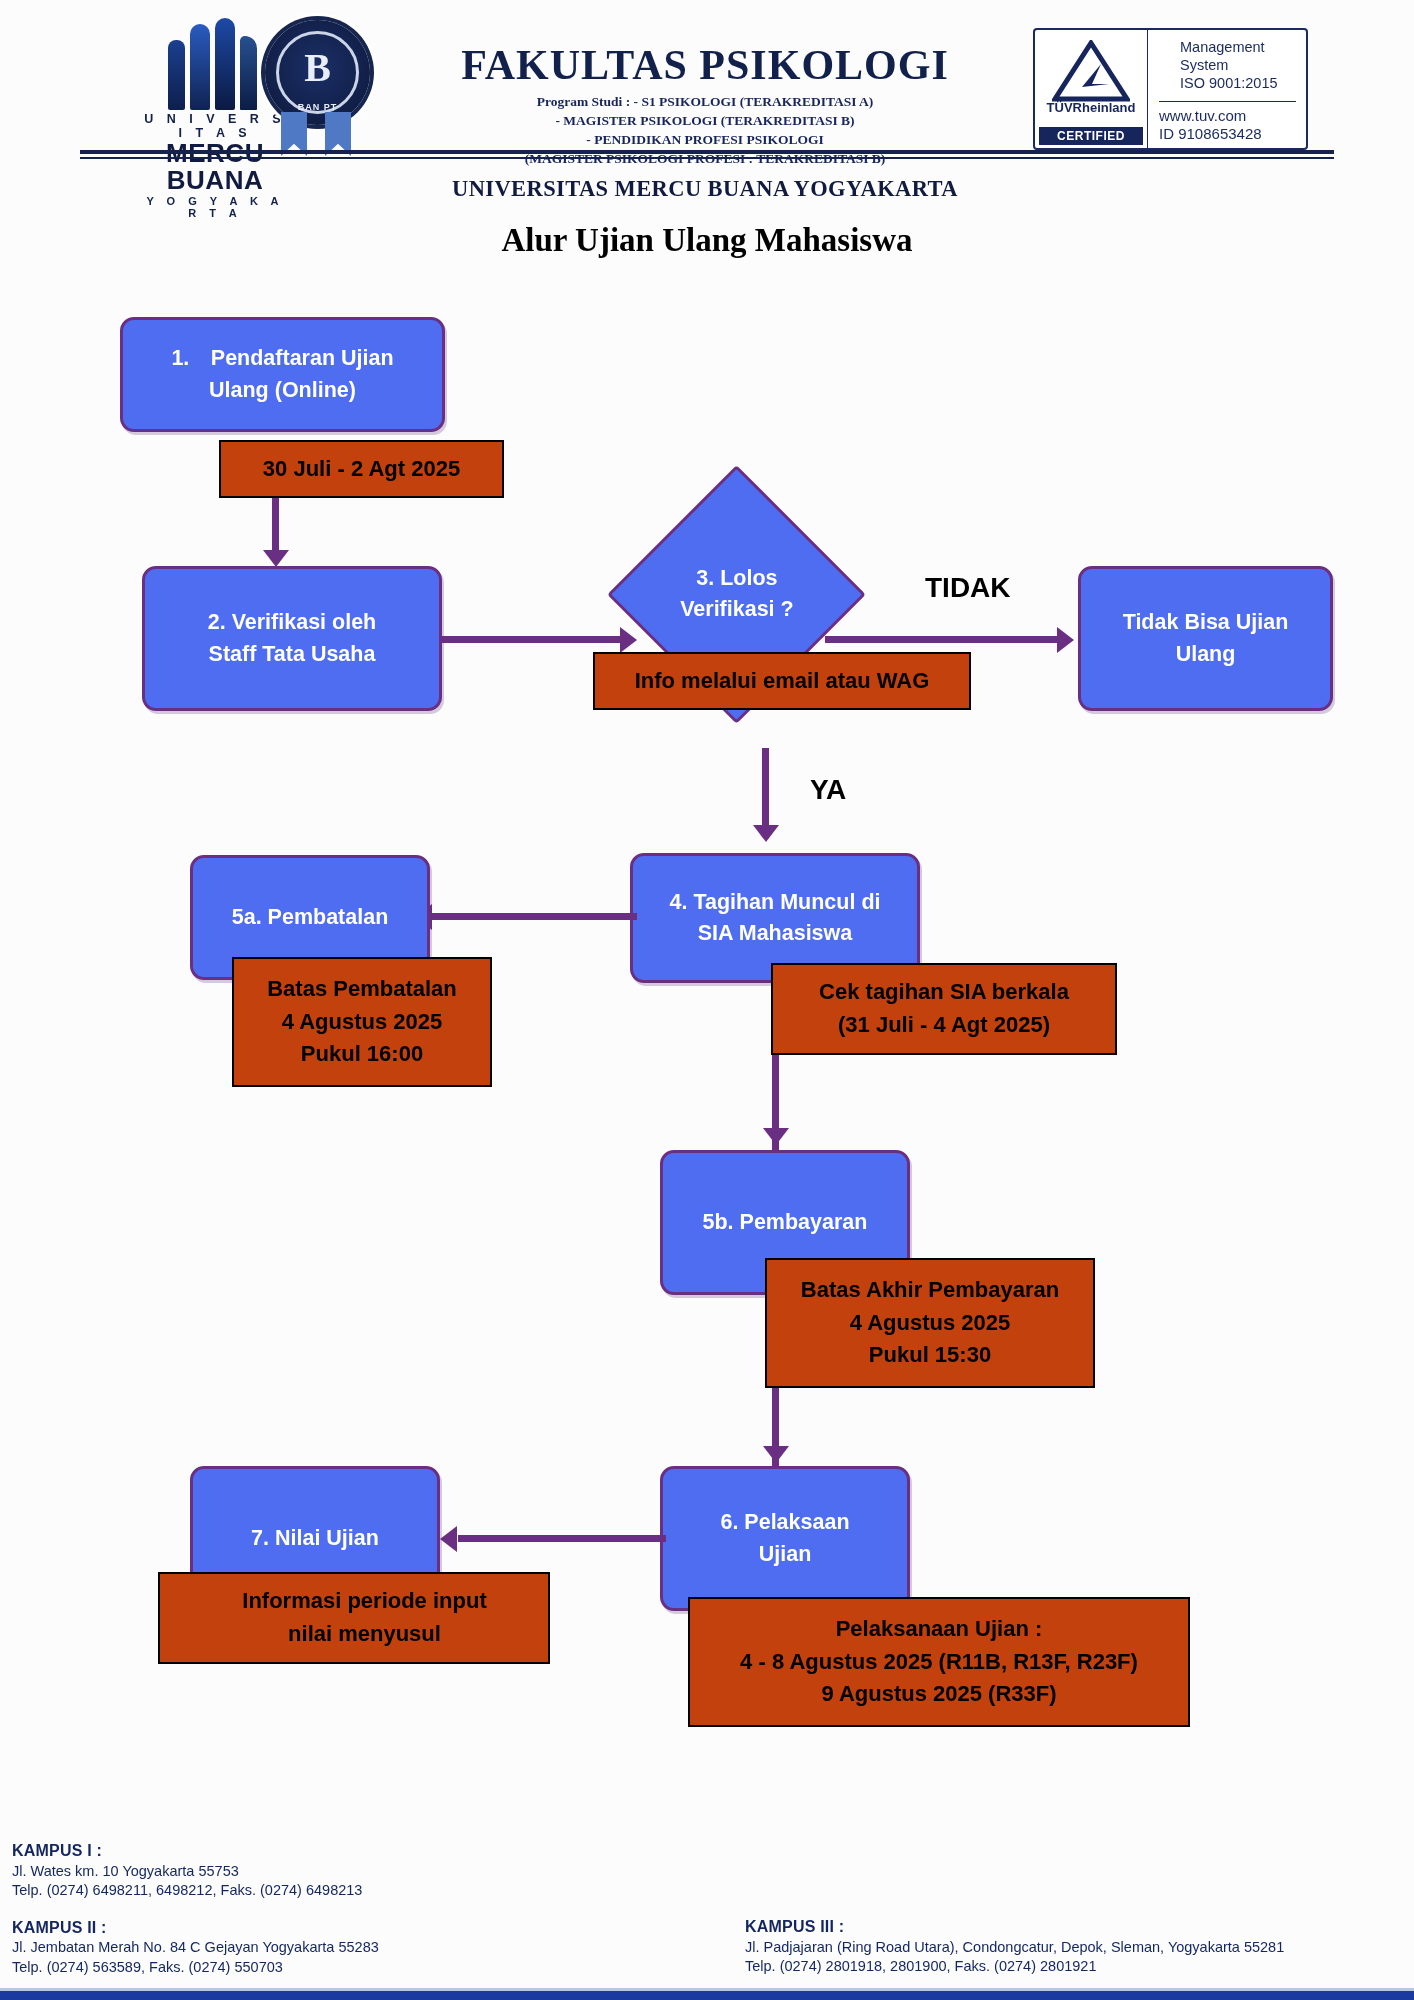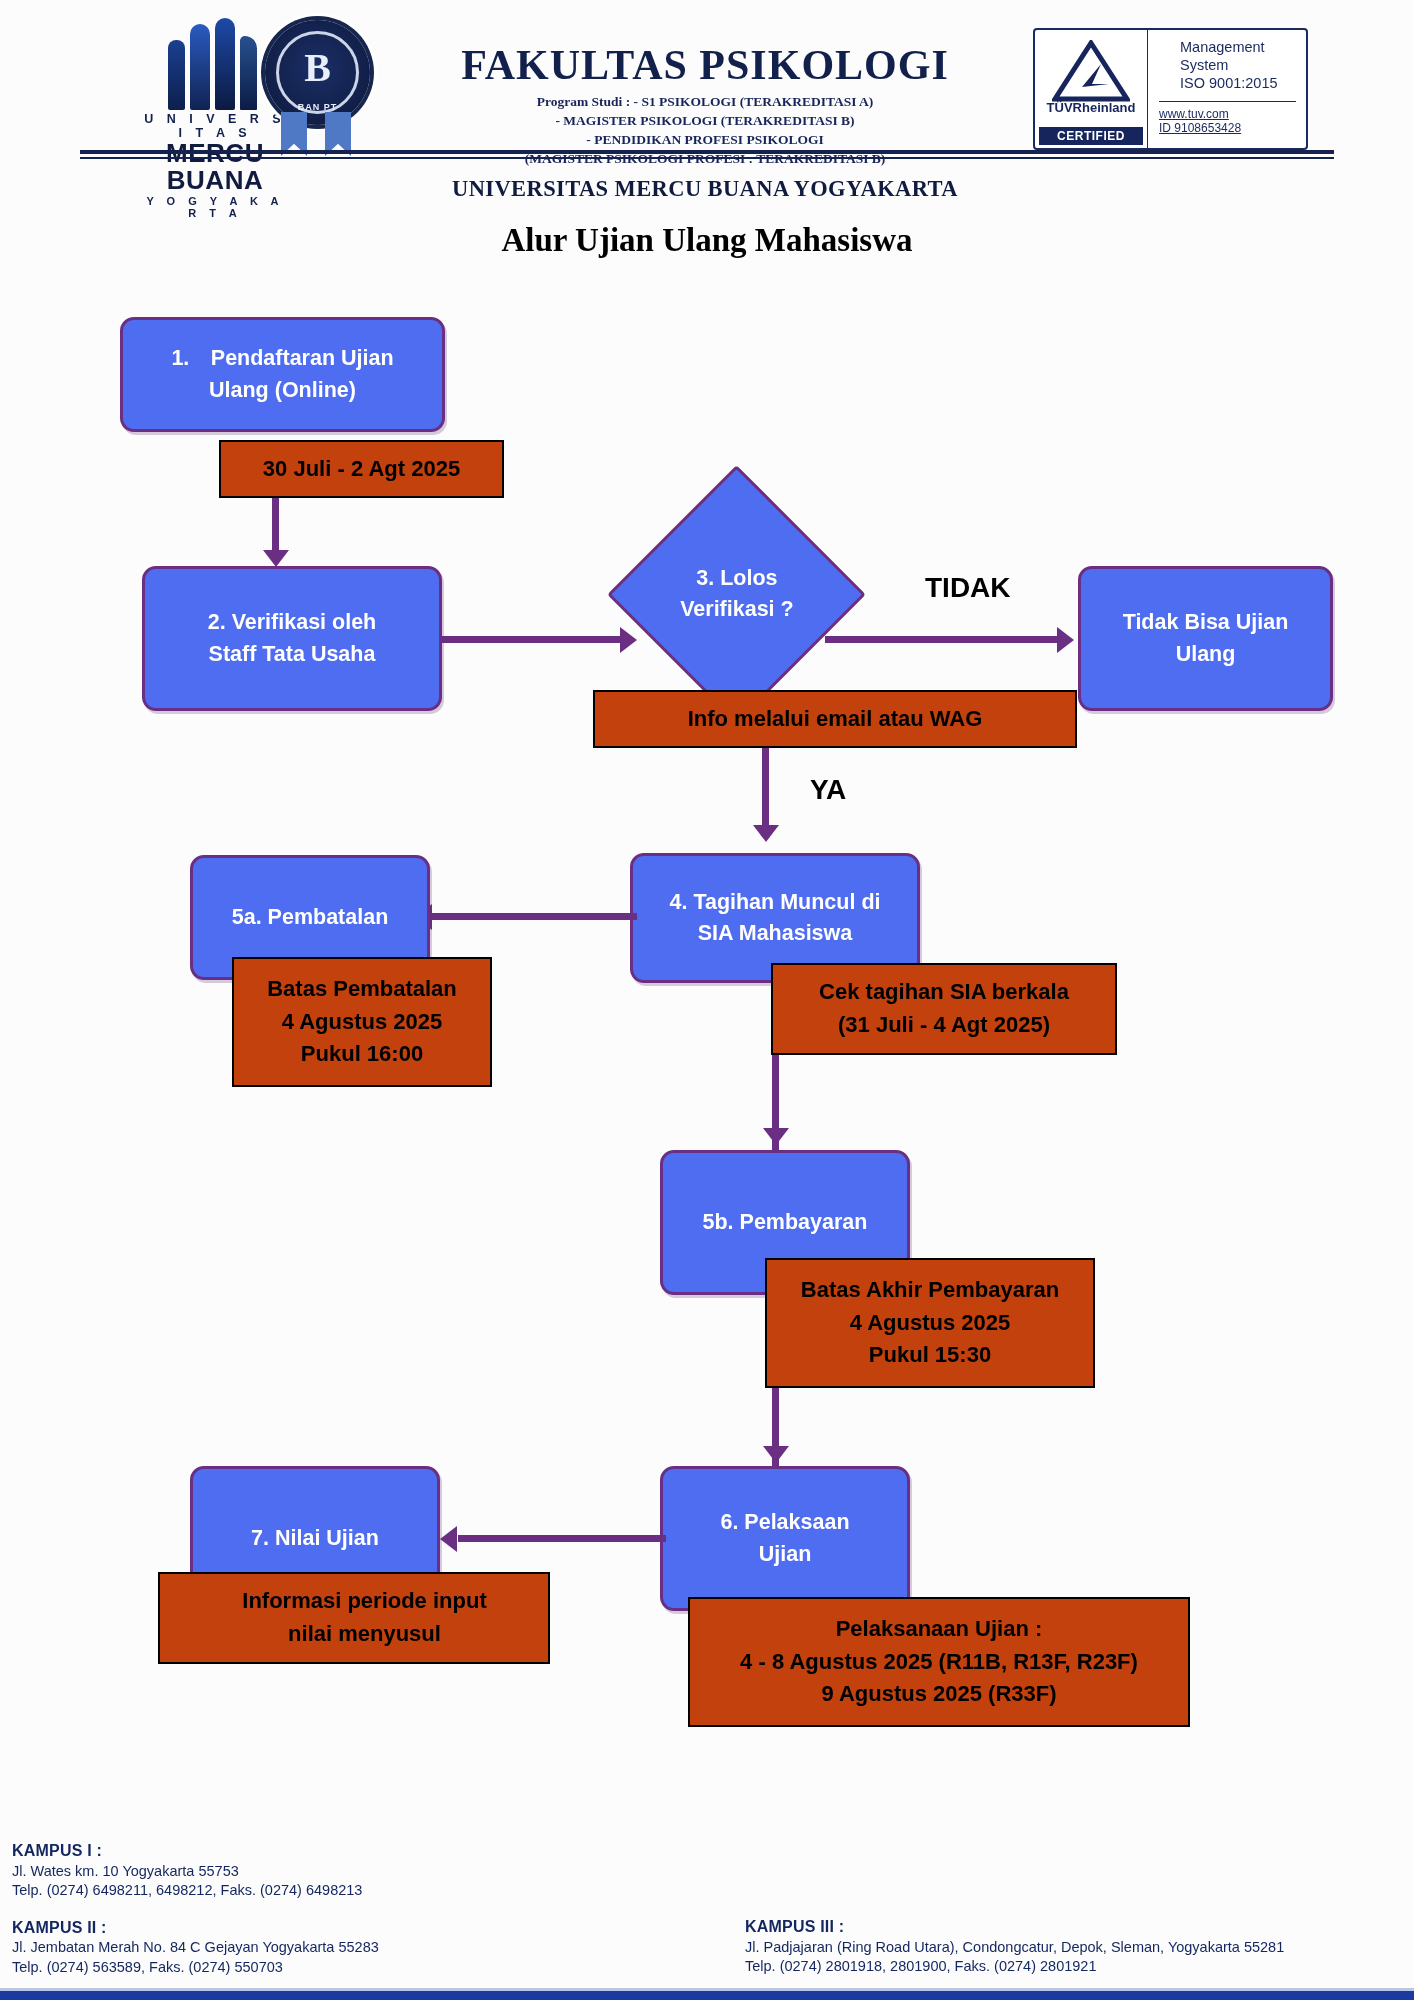--- a/index.html
+++ b/index.html
@@ -43,21 +43,21 @@
 
   .iso{position:absolute;left:1033px;top:28px;width:271px;height:118px;border:2px solid #1a2a5e;border-radius:4px;background:#fff;display:flex;}
   .iso-left{width:112px;border-right:1.5px solid #1a2a5e;position:relative;}
   .iso-tri{position:absolute;left:50%;top:10px;transform:translateX(-50%);width:78px;height:62px;}
   .iso-tri svg{display:block;}
   .iso-tuv{position:absolute;left:0;right:0;top:70px;text-align:center;font-size:13px;font-weight:700;color:#16255c;}
   .iso-cert{position:absolute;left:4px;right:4px;bottom:3px;background:#16255c;color:#fff;text-align:center;font-size:12px;font-weight:700;letter-spacing:.5px;padding:2px 0;}
   .iso-right{flex:1;padding:9px 0 0 11px;color:#1a2a5e;}
   .iso-ms{font-size:14.5px;line-height:1.24;margin-left:21px;}
   .iso-rule{border-top:1.5px solid #1a2a5e;margin:8px 10px 5px 0;}
-  .iso-sm{font-size:12px;line-height:1.2;text-decoration:underline;}
+  .iso-sm{font-size:15px;line-height:1.2;}
 
   .hdr-rules{position:absolute;left:80px;top:150px;width:1254px;}
   .hdr-rules .r{background:#15224f;}
   .hdr-rules .r1{height:4px;}
   .hdr-rules .r2{height:2px;margin-top:3px;}
 
   
   .doc-title{position:absolute;left:0;top:222px;width:1414px;text-align:center;
     font-family:"Liberation Serif",serif;font-weight:700;font-size:33px;color:#000;}
 
@@ -177,21 +177,21 @@
     <div class="node" style="left:142px;top:566px;width:300px;height:145px;">
       <span>2. Verifikasi oleh<br>Staff Tata Usaha</span>
     </div>
 
     <div class="edge" style="left:440px;top:636px;width:190px;height:7px;"></div>
     <div class="arrow right" style="left:620px;top:627px;"></div>
 
     <div class="diamond" style="left:645px;top:503px;width:183px;height:183px;">
       <span>3. Lolos<br>Verifikasi ?</span>
     </div>
-    <div class="note" style="left:593px;top:690px;width:484px;height:58px;">
+    <div class="note" style="left:593px;top:652px;width:378px;height:58px;">
       <span>Info melalui email atau WAG</span>
     </div>
 
     <div class="edge" style="left:825px;top:636px;width:240px;height:7px;"></div>
     <div class="arrow right" style="left:1057px;top:627px;"></div>
     <div class="edge-label" style="left:925px;top:572px;">TIDAK</div>
 
     <div class="node" style="left:1078px;top:566px;width:255px;height:145px;">
       <span>Tidak Bisa Ujian<br>Ulang</span>
     </div>

